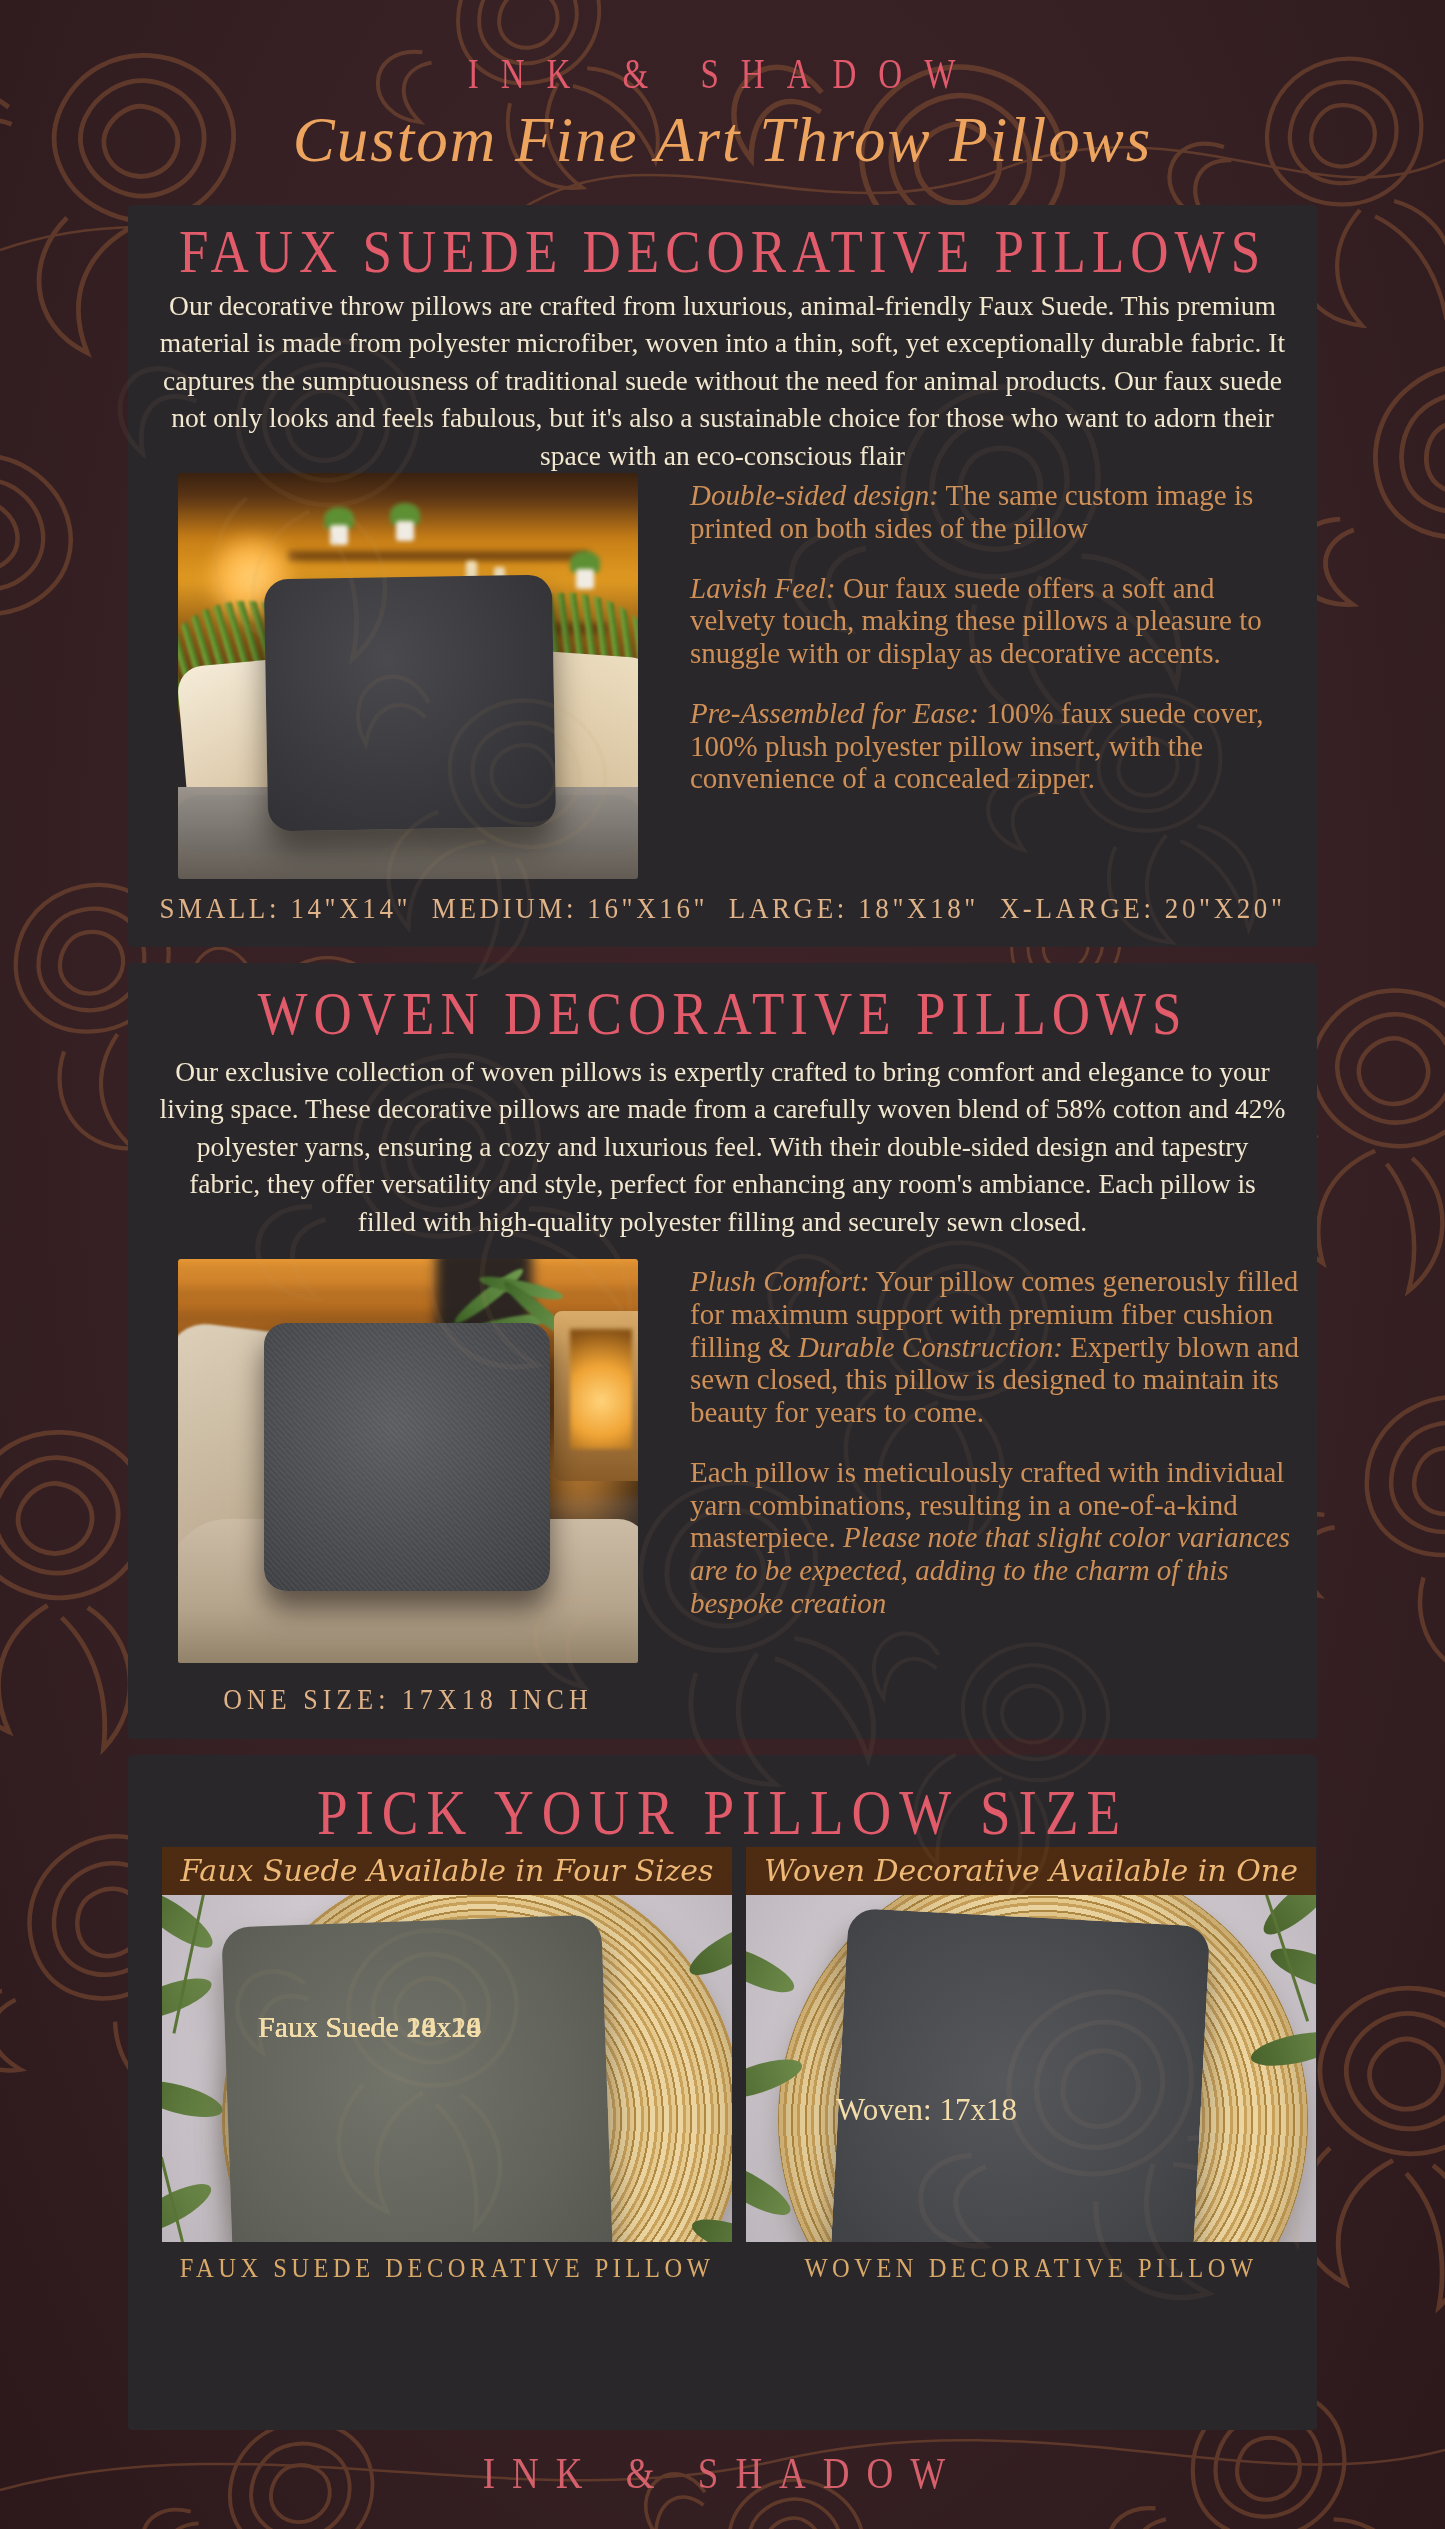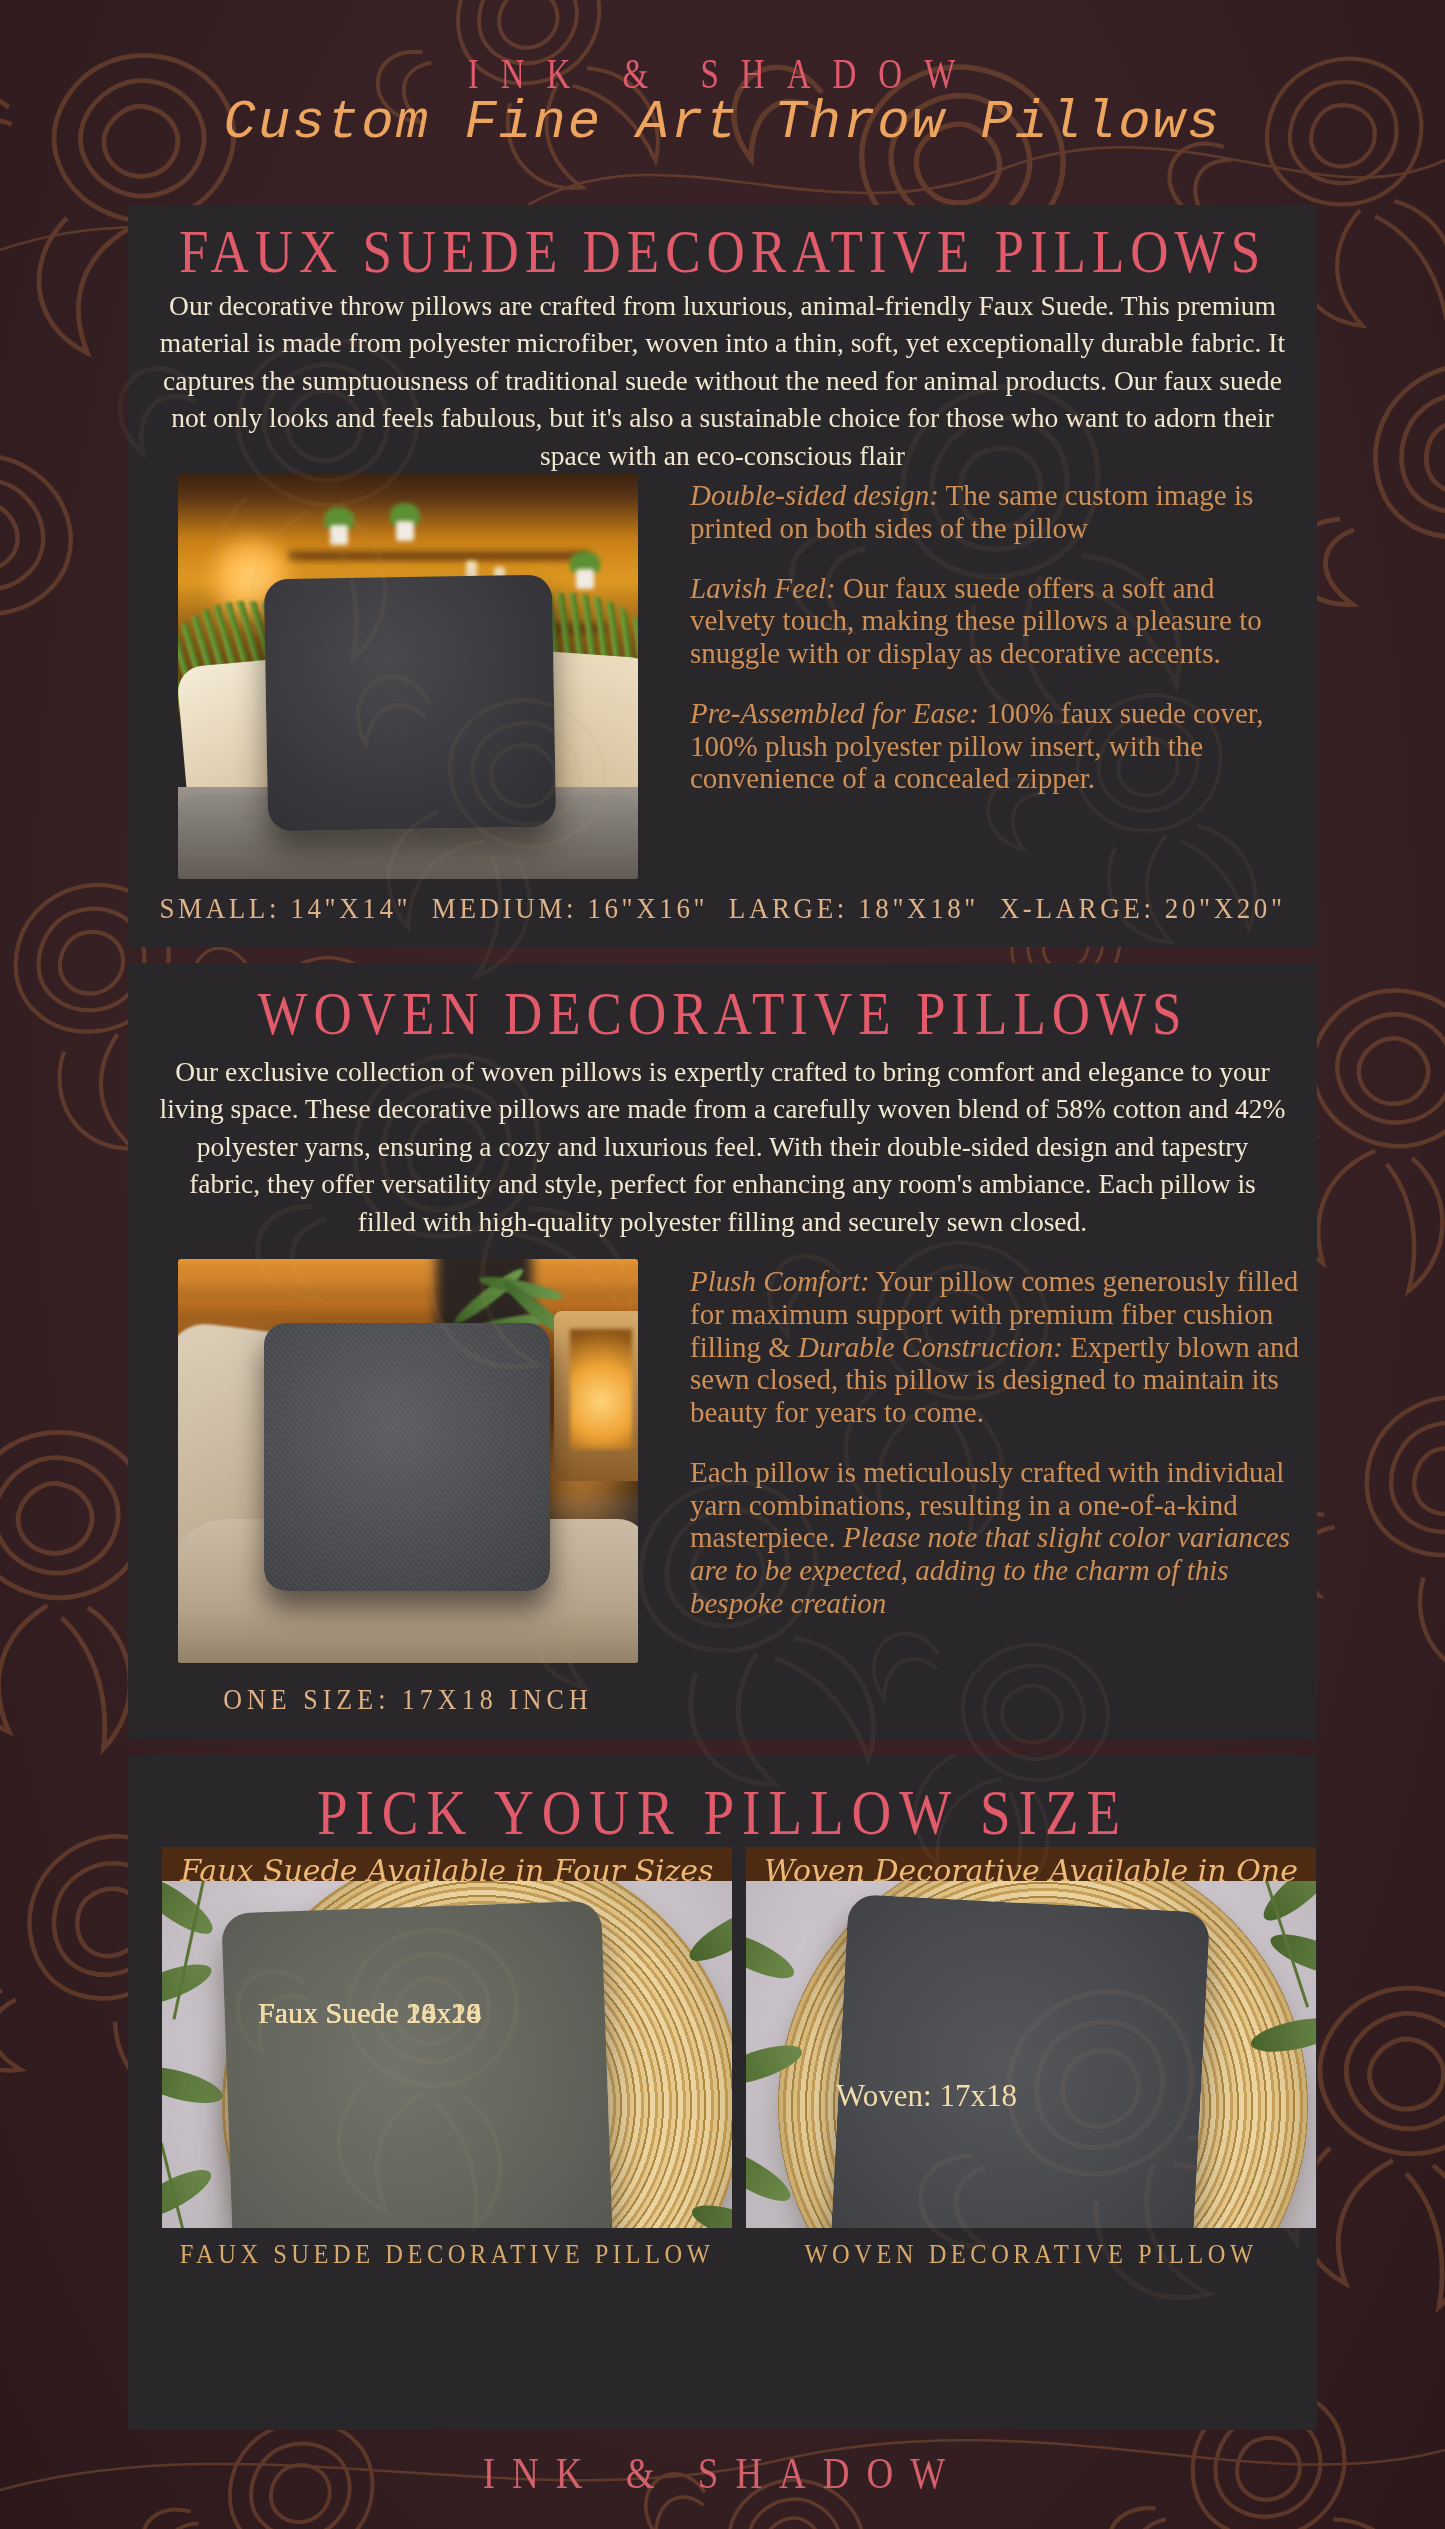--- a/index.html
+++ b/index.html
@@ -5,22 +5,22 @@
   html,body{margin:0;padding:0;background:#241316;}
   .page{position:relative;width:1445px;height:2529px;margin:0 auto;overflow:hidden;
         background:radial-gradient(ellipse at 50% 40%, #3d2327 0%, #372124 55%, #2c181b 100%);
         font-family:"Liberation Serif", serif;}
   svg.pattern{position:absolute;left:0;top:0;pointer-events:none;fill:none;}
   svg.pattern-bg{stroke:#8a5434;opacity:.5;z-index:0;}
   svg.pattern-overlay{stroke:#c8a06e;opacity:.07;z-index:5;}
   
   .brand-title{position:absolute;top:56px;left:0;width:100%;text-align:center;z-index:2;
     color:#e05a6c;font-size:33px;letter-spacing:22px;font-weight:400;transform:scaleY(1.25);}
-  .brand-tagline{position:absolute;top:92px;left:0;width:100%;text-align:center;z-index:2;
-    color:#eda45f;font-size:54px;font-style:italic;font-family:Liberation Mono, monospace;letter-spacing:2px;}
+  .brand-tagline{position:absolute;top:104px;left:0;width:100%;text-align:center;z-index:2;
+    color:#eda45f;font-size:63px;font-style:italic;font-family:Liberation Serif, serif;letter-spacing:2px;}
   
   .panel{position:absolute;left:128px;width:1189px;background:#2a272a;border-radius:4px;z-index:2;}
   .panel1{top:205px;height:742px;}
   .panel2{top:963px;height:776px;}
   .panel3{top:1755px;height:675px;}
   .panel-heading{position:absolute;left:0;width:100%;text-align:center;color:#e15b6b;
     font-weight:400;transform:scaleY(1.15);letter-spacing:6px;}
   .panel1 .panel-heading{top:16px;font-size:53px;}
   .panel2 .panel-heading{top:20px;font-size:53px;}
   .panel3 .panel-heading{top:26px;font-size:55px;letter-spacing:8px;}
@@ -94,21 +94,21 @@
     background:linear-gradient(180deg,#cdbca5 0%,#b7a68e 55%,#9b8a72 100%);}
   .s2-seat-front{left:-10px;bottom:-6px;right:-10px;height:56px;background:linear-gradient(180deg,#b2a189,#8f7e66);}
   .s2-pillow{left:86px;top:64px;width:286px;height:268px;border-radius:22px;
     background:radial-gradient(circle at 45% 38%,#5c5d61 0%,#4a4b4f 55%,#3c3d41 100%);
     box-shadow:0 18px 28px rgba(15,10,6,.55);}
   .s2-pillow-tex{left:0;top:0;right:0;bottom:0;border-radius:22px;
     background:repeating-linear-gradient(48deg,rgba(255,255,255,.045) 0 2px,rgba(0,0,0,0) 2px 4px);}
   
   .col{position:absolute;top:92px;width:570px;}
   .col.left{left:34px;} .col.right{left:618px;}
-  .col-banner{position:relative;height:34px;line-height:48px;text-align:center;
+  .col-banner{position:relative;height:48px;line-height:48px;text-align:center;
     background:linear-gradient(180deg,#54301425,#00000000),#4c2b12;background-color:#4c2b12;
     color:#eeb877;font-style:italic;font-size:30px;font-family:"DejaVu Serif",serif;}
   .mockup{position:relative;height:347px;overflow:hidden;
     background:radial-gradient(circle at 50% 45%,#dcd6da 0%,#cfc9cf 60%,#bdb7bd 100%);}
   .mockup *{position:absolute;}
   .basket{border-radius:50%;
     background:repeating-radial-gradient(circle at 50% 50%,#ecd5a0 0 5px,#c9a25c 5px 8px,#e6c98c 8px 12px,#b08a44 12px 14px);
     box-shadow:inset 0 0 40px rgba(120,85,30,.5),0 14px 26px rgba(90,80,70,.35);}
   .mock-l .basket{left:60px;top:-36px;width:520px;height:520px;}
   .mock-r .basket{left:32px;top:-40px;width:530px;height:530px;}

